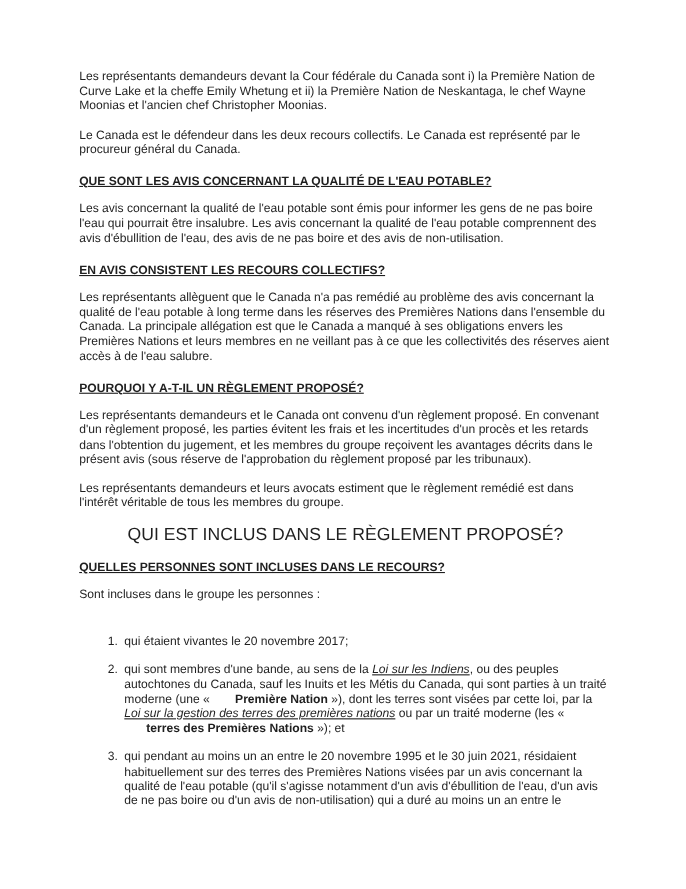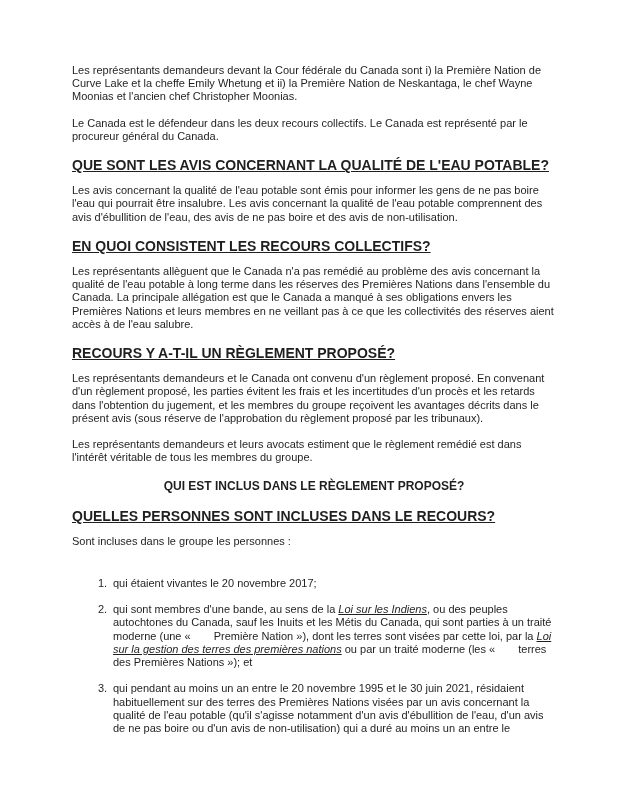--- a/index.html
+++ b/index.html
@@ -18,33 +18,33 @@
     font-size: 11px;
     line-height: 13.2px;
     padding: 64px 68px 0 72px;
     overflow: hidden;
   }
   .para {
     margin: 0 0 13px 0;
     text-align: left;
   }
   .heading {
-    font-size: 14px;
+    font-size: 11px;
     line-height: 13.2px;
     font-weight: bold;
     text-decoration: underline;
     margin: 16px 0 12px 0;
   }
   .heading.first {
     margin-top: 16px;
   }
   .centered-heading {
-    font-size: 12px;
+    font-size: 16px;
     line-height: 13.2px;
-    font-weight: bold;
+    font-weight: normal;
     text-align: center;
     text-decoration: none;
     margin: 16px 0 12px 0;
   }
   .lead {
     margin: 0 0 29px 0;
   }
   .list {
     margin: 0;
   }
@@ -53,40 +53,40 @@
     margin: 0 0 13px 0;
     padding-left: 26px;
   }
   .li-num {
     flex: 0 0 15px;
   }
   .li-body {
     flex: 1 1 auto;
   }
   em { font-style: italic; text-decoration: underline; }
-  strong { font-weight: normal; padding-left: 20px; }
+  strong { font-weight: bold; padding-left: 20px; }
 </style>
 </head>
 <body>
 
 <div class="page" style="background: rgb(255, 255, 255); color: rgb(31, 31, 31); border-radius: 30px;">
 
   <p class="para">Les représentants demandeurs devant la Cour fédérale du Canada sont i) la Première Nation de Curve Lake et la cheffe Emily Whetung et ii) la Première Nation de Neskantaga, le chef Wayne Moonias et l'ancien chef Christopher Moonias.</p>
 
   <p class="para">Le Canada est le défendeur dans les deux recours collectifs. Le Canada est représenté par le procureur général du Canada.</p>
 
   <h2 class="heading first">QUE SONT LES AVIS CONCERNANT LA QUALITÉ DE L'EAU POTABLE?</h2>
 
   <p class="para">Les avis concernant la qualité de l'eau potable sont émis pour informer les gens de ne pas boire l'eau qui pourrait être insalubre. Les avis concernant la qualité de l'eau potable comprennent des avis d'ébullition de l'eau, des avis de ne pas boire et des avis de non-utilisation.</p>
 
-  <h2 class="heading">EN QUOI CONSISTENT LES RECOURS COLLECTIFS?</h2>
+  <h2 class="heading">EN AVIS CONSISTENT LES RECOURS COLLECTIFS?</h2>
 
   <p class="para">Les représentants allèguent que le Canada n'a pas remédié au problème des avis concernant la qualité de l'eau potable à long terme dans les réserves des Premières Nations dans l'ensemble du Canada. La principale allégation est que le Canada a manqué à ses obligations envers les Premières Nations et leurs membres en ne veillant pas à ce que les collectivités des réserves aient accès à de l'eau salubre.</p>
 
-  <h2 class="heading">RECOURS Y A-T-IL UN RÈGLEMENT PROPOSÉ?</h2>
+  <h2 class="heading">POURQUOI Y A-T-IL UN RÈGLEMENT PROPOSÉ?</h2>
 
   <p class="para">Les représentants demandeurs et le Canada ont convenu d'un règlement proposé. En convenant d'un règlement proposé, les parties évitent les frais et les incertitudes d'un procès et les retards dans l'obtention du jugement, et les membres du groupe reçoivent les avantages décrits dans le présent avis (sous réserve de l'approbation du règlement proposé par les tribunaux).</p>
 
   <p class="para">Les représentants demandeurs et leurs avocats estiment que le règlement remédié est dans l'intérêt véritable de tous les membres du groupe.</p>
 
   <h2 class="centered-heading">QUI EST INCLUS DANS LE RÈGLEMENT PROPOSÉ?</h2>
 
   <h2 class="heading">QUELLES PERSONNES SONT INCLUSES DANS LE RECOURS?</h2>
 
   <p class="para lead">Sont incluses dans le groupe les personnes :</p>

